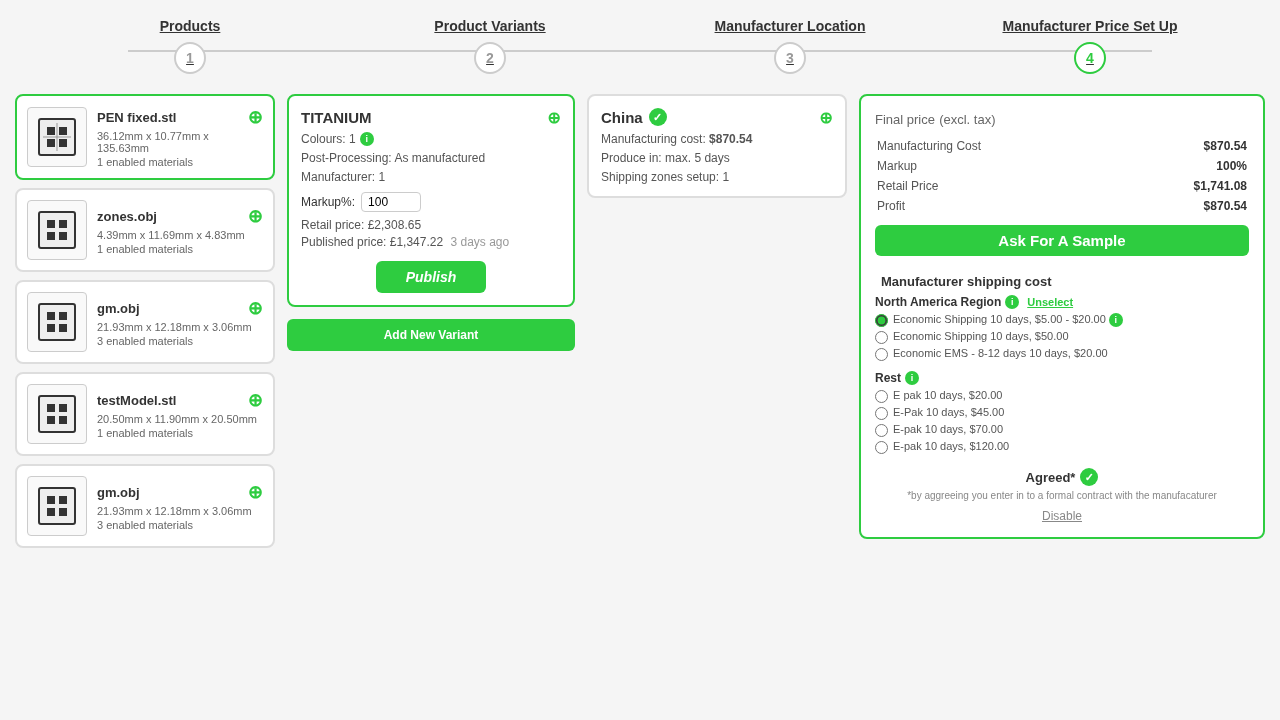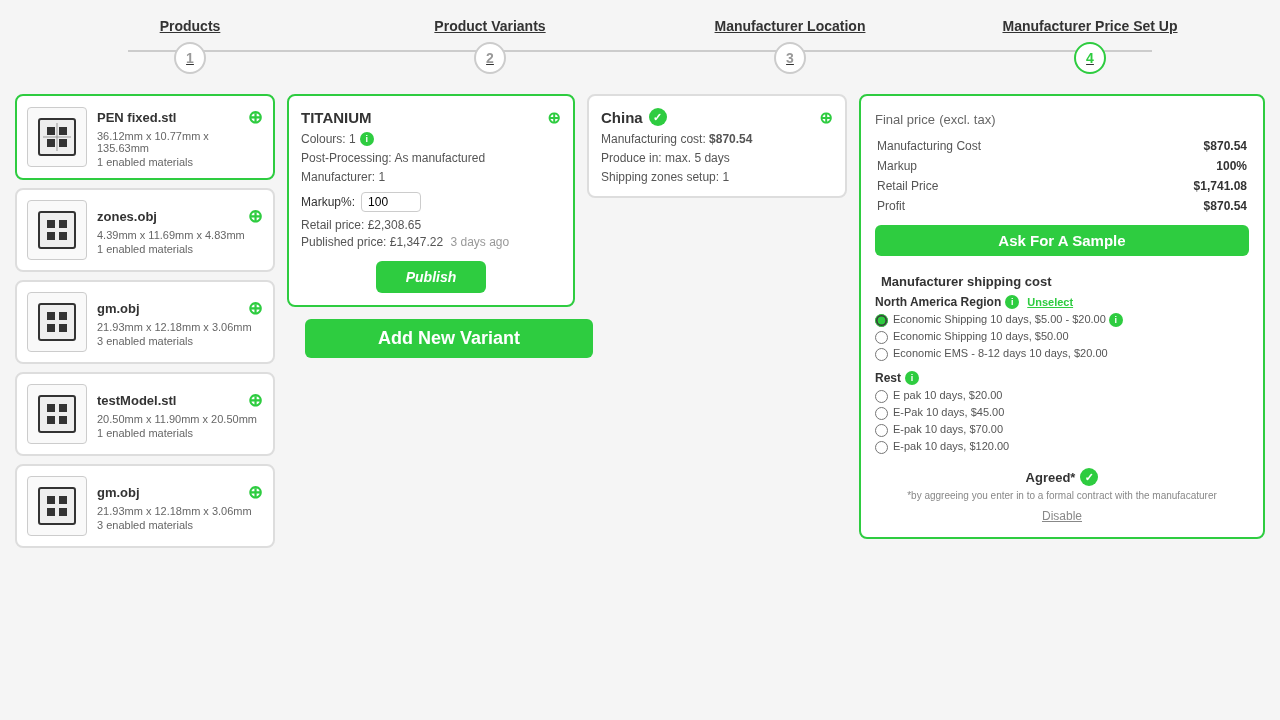--- a/index.html
+++ b/index.html
@@ -214,26 +214,25 @@
       font-weight: bold;
       cursor: pointer;
       font-style: italic;
     }
     .add-variant-btn {
       background: #2ecc40;
       color: #fff;
       border: none;
       border-radius: 6px;
       padding: 9px 32px;
-      font-size: 18px;
+      font-size: 12px;
       font-weight: bold;
       cursor: pointer;
       width: 100%;
       margin-top: 4px;
-      margin-left: 18px;
     }
 
     
     .col-manufacturer {
       width: 260px;
       flex-shrink: 0;
     }
     .mfr-card {
       background: #fff;
       border: 2px solid #ddd;

